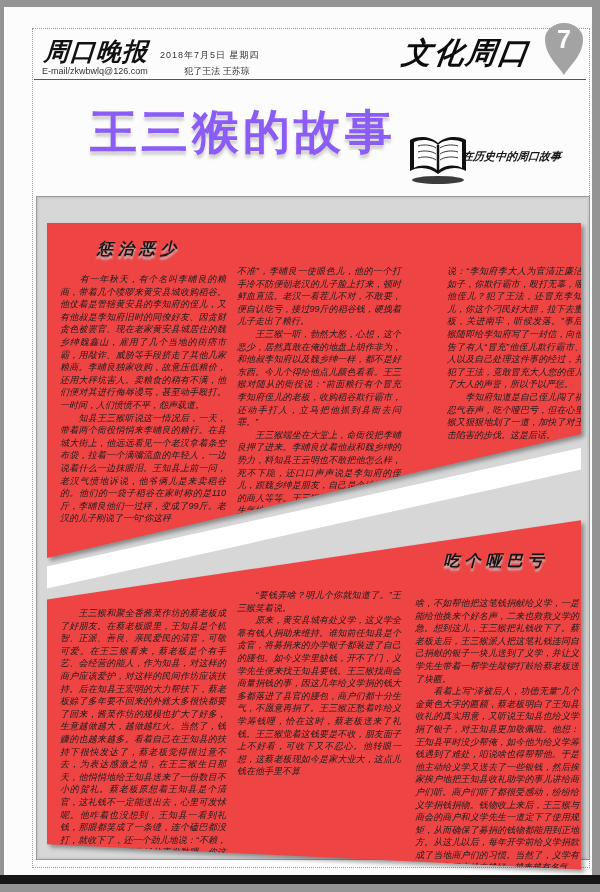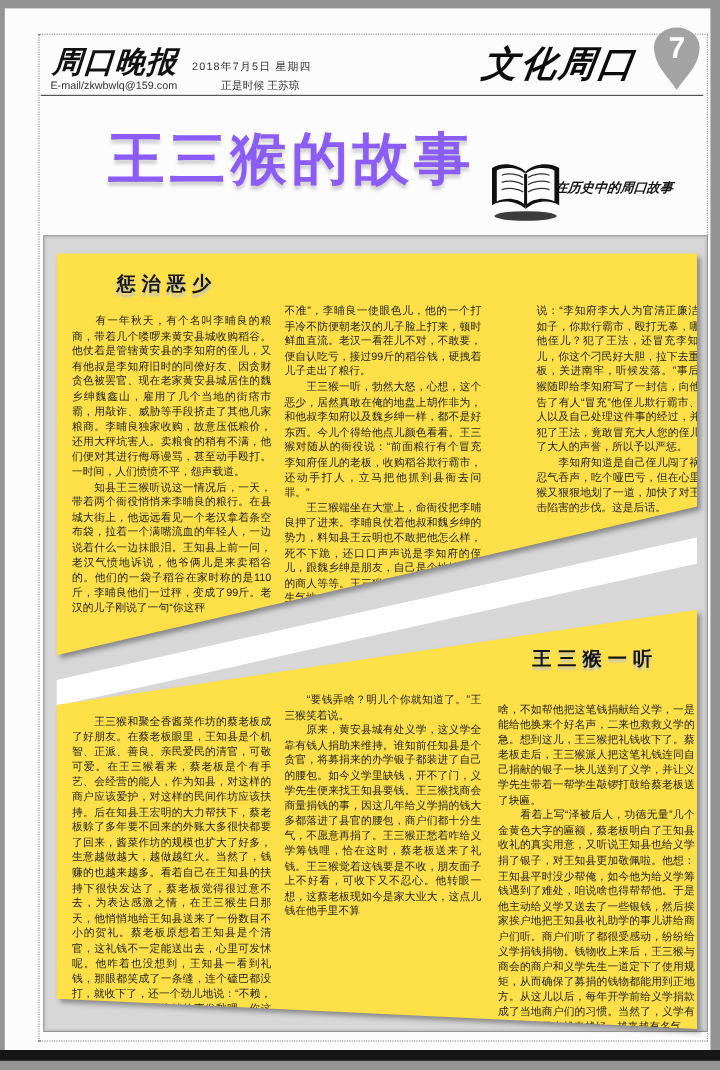--- a/index.html
+++ b/index.html
@@ -26,21 +26,21 @@
        font-size:9.5px;font-weight:bold;color:#222;}
   .series-label{position:absolute;left:436px;top:142px;width:152px;font-size:11px;
        font-weight:bold;font-style:italic;transform:skewX(-6deg);color:#151515;}
   .book{position:absolute;left:402px;top:126px;width:64px;height:52px;z-index:3;}
   
   .article-frame{position:absolute;left:32px;top:189px;width:552px;height:662px;
        background:#d7d7d7;border:1px solid #979797;box-shadow:inset 0 0 0 2px #cccccc;}
   .stripe{position:absolute;left:10px;top:0;width:534px;height:660px;background:#ffffff;
        clip-path:polygon(0 56%,100% 38%,100% 41.3%,0 59.3%);}
   .sheet-wrap{position:absolute;filter:drop-shadow(3px 3px 2px rgba(40,40,40,0.45));}
-  .sheet{position:absolute;left:0;top:4px;background:#fde047;overflow:hidden;}
+  .sheet{position:absolute;left:0;top:16px;background:#ef4444;overflow:hidden;font-style:italic;}
   .sw1{left:10px;top:10px;width:534px;height:335px;}
   .sw1 .sheet{width:534px;height:335px;clip-path:polygon(0 0,100% 0,100% 63%,0 100%);}
   .sw2{left:10px;top:300px;width:534px;height:360px;}
   .sw2 .sheet{width:534px;height:360px;clip-path:polygon(0 24%,100% 2%,100% 99%,0 92%);}
   .sec-title{position:absolute;font-size:16px;font-weight:bold;letter-spacing:5px;
        color:#151515;text-align:center;text-shadow:0 3px 2px #c2c2c2;}
   .t1{left:4px;top:16px;width:176px;}
   .t2{left:367px;top:38px;width:164px;}
   .coltext{position:absolute;font-size:9px;line-height:12.6px;color:#1c1c1c;
        text-align:justify;letter-spacing:0;}
@@ -54,22 +54,22 @@
 </style>
 </head>
 <body>
 
 <div class="paper">
   <div class="dotted-frame"></div>
 
   <div class="logo">周口晚报</div>
   <div class="hdr-date">2018年7月5日 星期四</div>
   <div class="hdr-meta">
-    <span>E-mail/zkwbwlq@159.com</span>
-    <span class="ed">正是时候 王苏琼</span>
+    <span>E-mail/zkwbwlq@126.com</span>
+    <span class="ed">犯了王法 王苏琼</span>
   </div>
   <div class="section-name">文化周口</div>
   <div class="hdr-rule"></div>
   <svg class="badge" viewBox="0 0 44 56">
     <path d="M22 54 C15 43 3 34 3 18 A19 16 0 0 1 41 18 C41 34 29 43 22 54 Z" fill="#a3a3a3"></path>
     <text x="22" y="27" text-anchor="middle" font-size="25" font-weight="bold" fill="#ffffff">7</text>
   </svg>
 
   <div class="headline">王三猴的故事</div>
   <svg class="book" viewBox="0 0 64 52">
@@ -101,21 +101,21 @@
           </div>
         <div class="coltext s1c3">
             <p>说：“李知府李大人为官清正廉洁，爱民如子，你欺行霸市，殴打无辜，哪点儿像他侄儿？犯了王法，还冒充李知府的侄儿，你这个刁民好大胆，拉下去重打40大板，关进南牢，听候发落。”事后，王三猴随即给李知府写了一封信，向他详细报告了有人“冒充”他侄儿欺行霸市、行凶打人以及自己处理这件事的经过，并说这人犯了王法，竟敢冒充大人您的侄儿，破坏了大人的声誉，所以予以严惩。</p>
             <p>　　李知府知道是自己侄儿闯了祸，只好忍气吞声，吃个哑巴亏，但在心里对王三猴又狠狠地划了一道，加快了对王三猴打击陷害的步伐。这是后话。</p>
           </div>
       </div>
     </div>
 
     <div class="sheet-wrap sw2">
       <div class="sheet">
-        <div class="sec-title t2">王三猴一听</div>
+        <div class="sec-title t2">吃个哑巴亏</div>
         <div class="coltext s2c1">
             <p>　　王三猴和聚全香酱菜作坊的蔡老板成了好朋友。在蔡老板眼里，王知县是个机智、正派、善良、亲民爱民的清官，可敬可爱。在王三猴看来，蔡老板是个有手艺、会经营的能人，作为知县，对这样的商户应该爱护，对这样的民间作坊应该扶持。后在知县王宏明的大力帮扶下，蔡老板赊了多年要不回来的外账大多很快都要了回来，酱菜作坊的规模也扩大了好多，生意越做越大，越做越红火。当然了，钱赚的也越来越多。看着自己在王知县的扶持下很快发达了，蔡老板觉得很过意不去，为表达感激之情，在王三猴生日那天，他悄悄地给王知县送来了一份数目不小的贺礼。蔡老板原想着王知县是个清官，这礼钱不一定能送出去，心里可发怵呢。他咋着也没想到，王知县一看到礼钱，那眼都笑成了一条缝，连个磕巴都没打，就收下了，还一个劲儿地说：“不赖，不赖！这两天俺正为钱的事发愁哩，你这钱送来的正是时候，正是时候！”稍停后，他又说：“只是少了点儿，你要是能动员其他大户人家也都来送点儿，那就再好不过了。”</p>
           </div>
         <div class="coltext s2c2">
             <p>　　“要钱弄啥？明儿个你就知道了。”王三猴笑着说。</p>
             <p>　　原来，黄安县城有处义学，这义学全靠有钱人捐助来维持。谁知前任知县是个贪官，将募捐来的办学银子都装进了自己的腰包。如今义学里缺钱，开不了门，义学先生便来找王知县要钱。王三猴找商会商量捐钱的事，因这几年给义学捐的钱大多都落进了县官的腰包，商户们都十分生气，不愿意再捐了。王三猴正愁着咋给义学筹钱哩，恰在这时，蔡老板送来了礼钱。王三猴觉着这钱要是不收，朋友面子上不好看，可收下又不忍心。他转眼一想，这蔡老板现如今是家大业大，这点儿钱在他手里不算</p>
           </div>
         <div class="coltext s2c3">
             <p>啥，不如帮他把这笔钱捐献给义学，一是能给他换来个好名声，二来也救救义学的急。想到这儿，王三猴把礼钱收下了。蔡老板走后，王三猴派人把这笔礼钱连同自己捐献的银子一块儿送到了义学，并让义学先生带着一帮学生敲锣打鼓给蔡老板送了块匾。</p>
             <p>　　看着上写“泽被后人，功德无量”几个金黄色大字的匾额，蔡老板明白了王知县收礼的真实用意，又听说王知县也给义学捐了银子，对王知县更加敬佩啦。他想：王知县平时没少帮俺，如今他为给义学筹钱遇到了难处，咱说啥也得帮帮他。于是他主动给义学又送去了一些银钱，然后挨家挨户地把王知县收礼助学的事儿讲给商户们听。商户们听了都很受感动，纷纷给义学捐钱捐物。钱物收上来后，王三猴与商会的商户和义学先生一道定下了使用规矩，从而确保了募捐的钱物都能用到正地方。从这儿以后，每年开学前给义学捐款成了当地商户们的习惯。当然了，义学有钱了，办得也越来越好，越来越有名气。</p>

